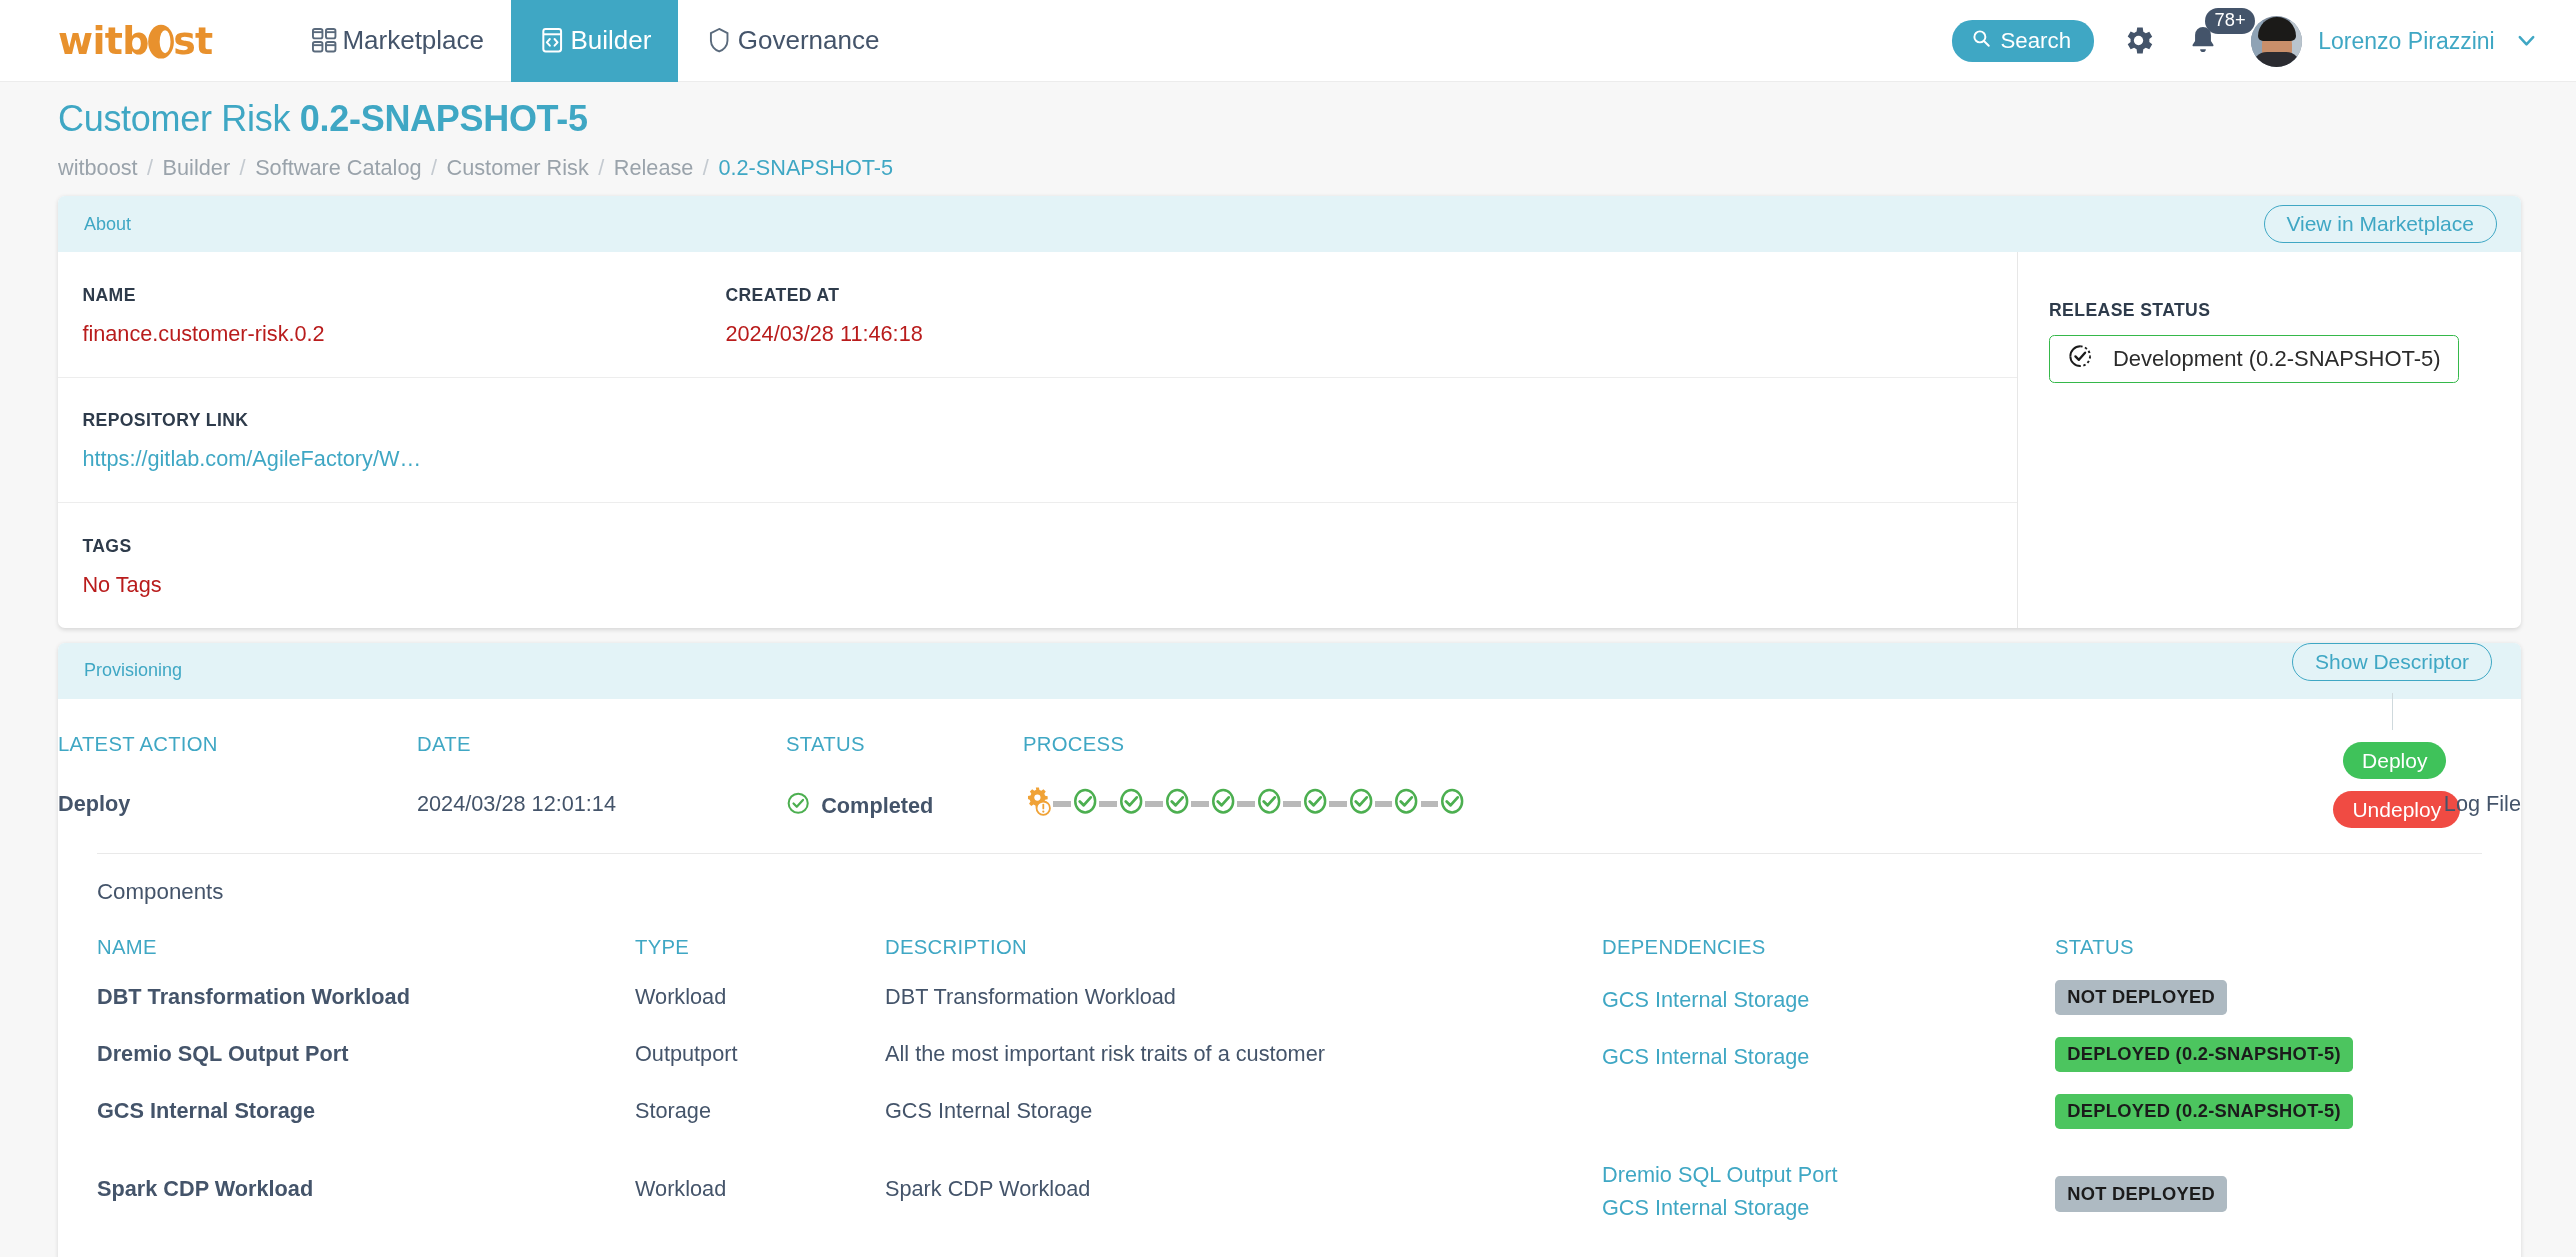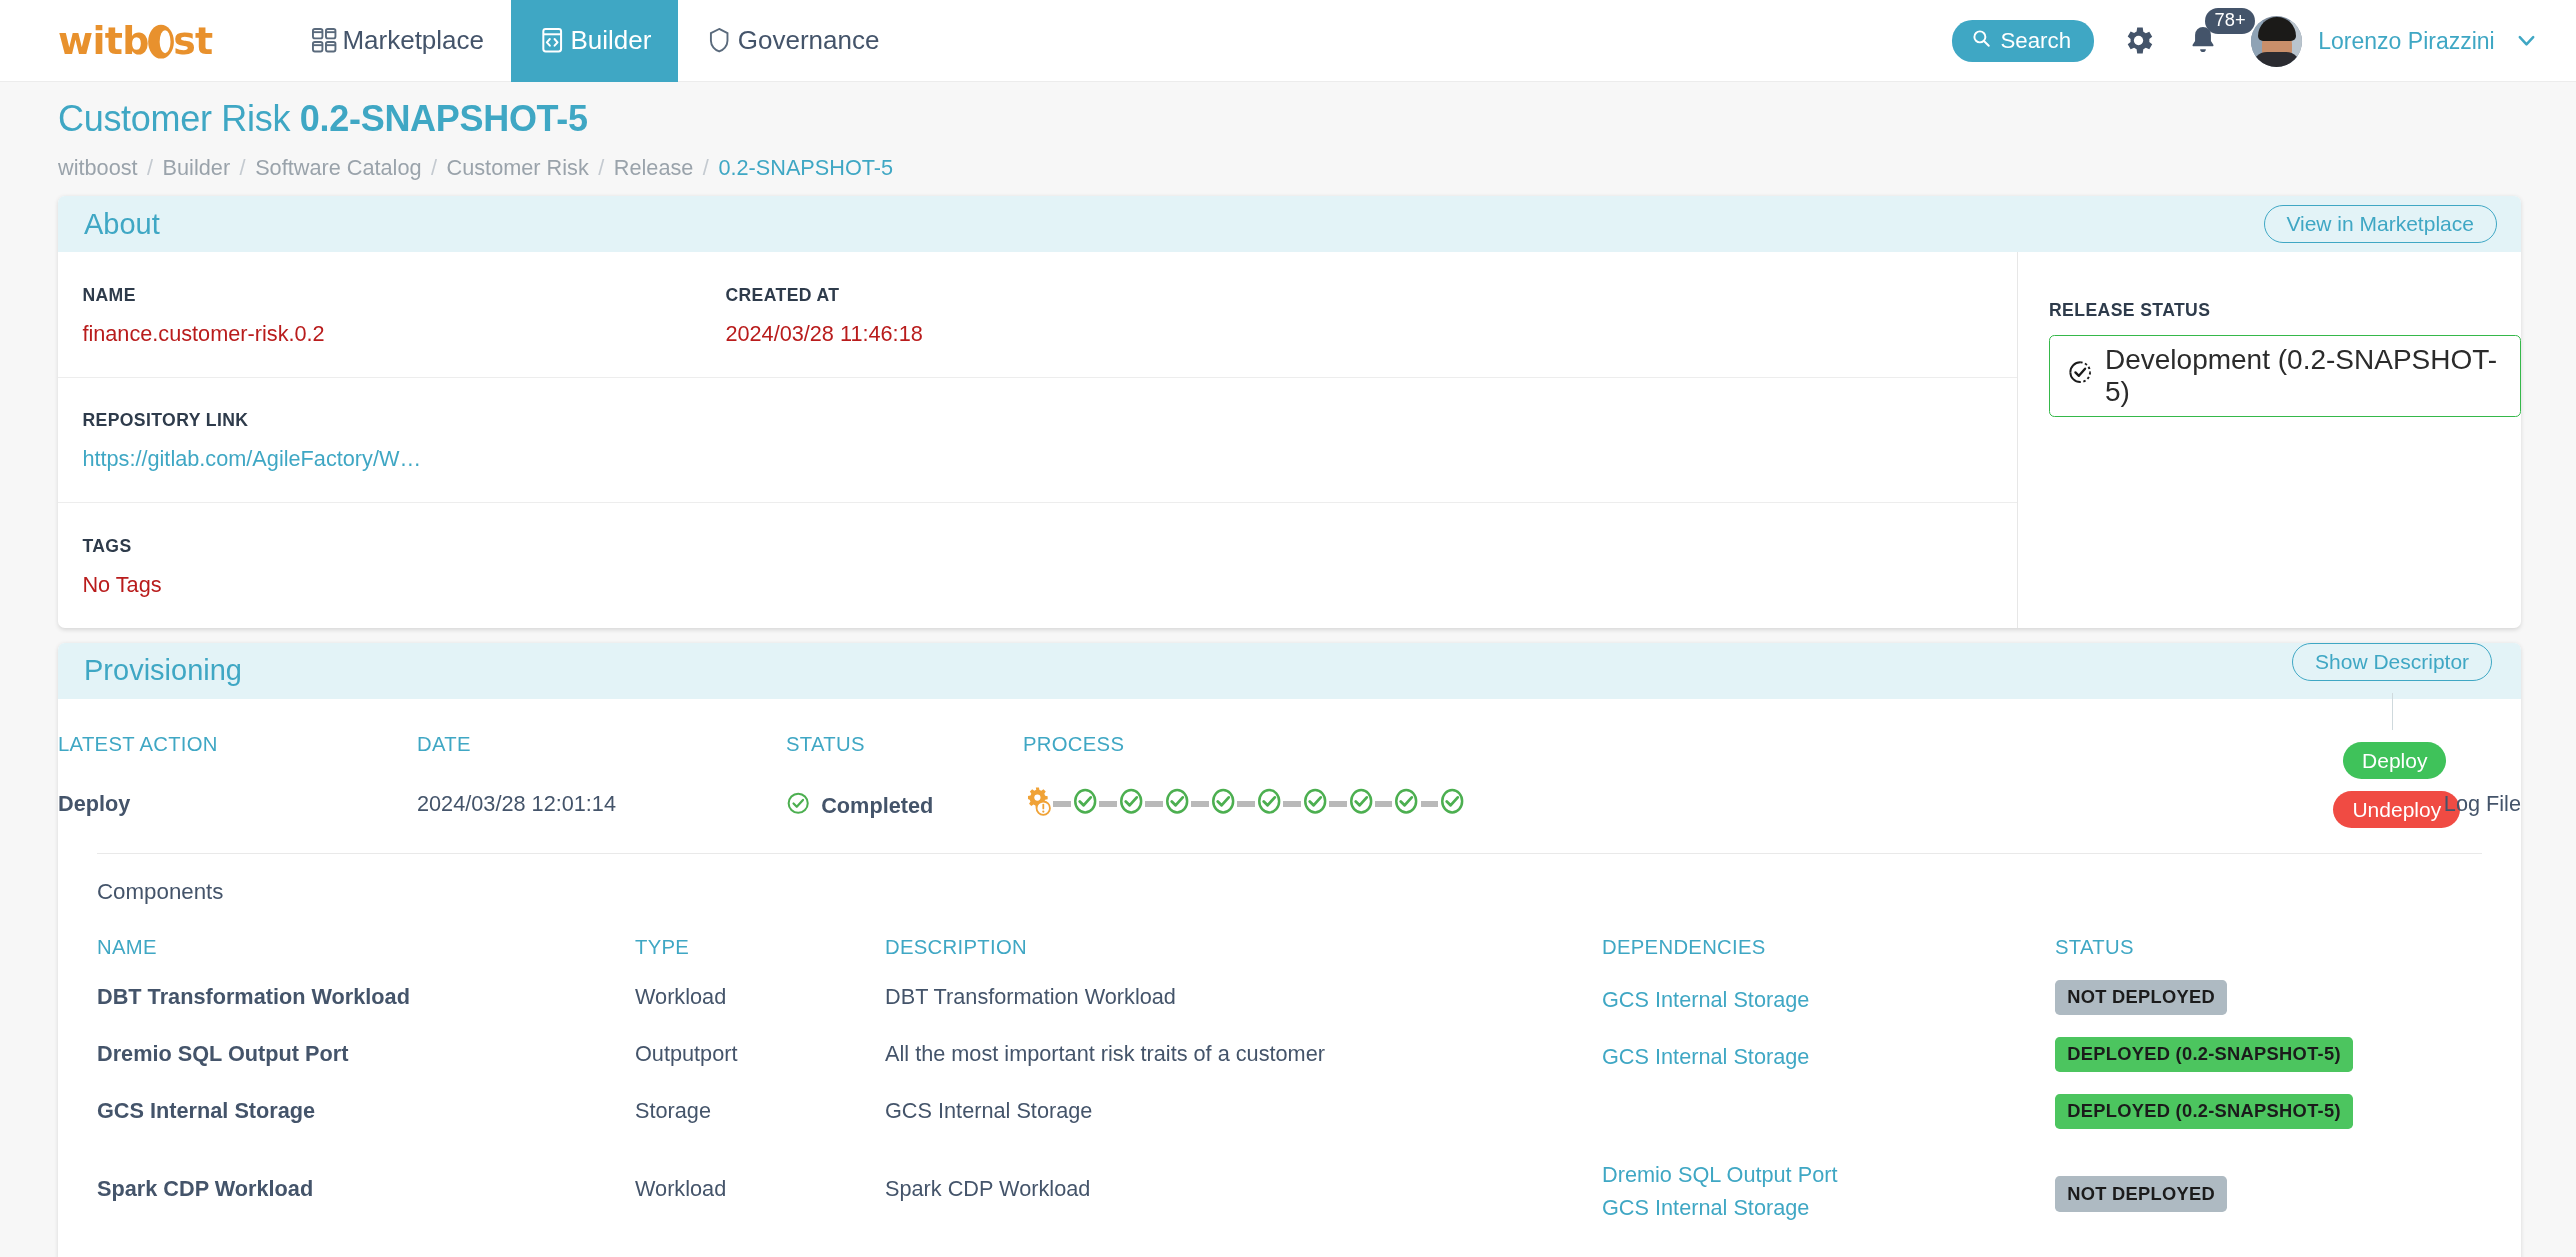--- a/index.html
+++ b/index.html
@@ -81,21 +81,21 @@
     background: #ffffff;
     border-radius: 6.8px;
     box-shadow: 0 1.4px 4.7px rgba(0,0,0,0.13);
     overflow: hidden;
   }
   .card-head {
     background: #E3F3F7; height: 56px;
     display: flex; align-items: center; justify-content: space-between;
     padding: 0 24.4px 0 26px;
   }
-  .card-head h2 { font-size: 29px; color: #3FA7C4; font-weight: 400; }
+  .card-head h2 { font-size: 18px; color: #3FA7C4; font-weight: 400; }
   .btn-outline {
     border: 1.4px solid #3FA7C4; color: #3FA7C4; background: transparent;
     border-radius: 20.3px; height: 38px; padding: 0 21.7px; font-size: 21px;
     cursor: pointer; font-family: "Liberation Sans", sans-serif;
   }
 
   
   .about-body { display: flex; min-height: 284px; }
   .about-left { flex: 1; padding: 0 0 0 0; }
   .about-right { width: 504px; border-left: 0.7px solid #e7e7e7; padding: 48px 0 0 31px; }
@@ -103,23 +103,23 @@
   .field-row:last-child { border-bottom: none; }
   .field { flex: 0 0 auto; }
   .field.col1 { width: 643px; }
   .flabel {
     font-size: 17.6px; font-weight: 700; color: #2E3B4B;
     letter-spacing: 0.4px; text-transform: uppercase;
   }
   .fvalue { margin-top: 15px; font-size: 21.7px; color: #b91c1c; }
   .fvalue.link { color: #3FA7C4; cursor: pointer; }
   .status-pill {
-    margin-top: 13.5px; display: inline-flex; align-items: center; gap: 13px;
+    margin-top: 13.5px; display: inline-flex; align-items: center; gap: 21px;
     border: 1.4px solid #35B84A; border-radius: 5.4px; padding: 8.1px 17.6px;
-    font-size: 28px; color: #2b2b2b; background: #fff;
+    font-size: 22px; color: #2b2b2b; background: #fff;
   }
 
   
   .prov-head-right { display: flex; align-items: center; gap: 12px; flex-direction: column; }
   .env-label { font-size: 21px; color: #44546A; margin-right: 9.5px; }
   .env-select {
     display: flex; align-items: center; gap: 61px;
     border-bottom: 1.4px solid #8a8f94; padding: 2.7px 4.1px 5.4px 2.7px;
     color: #3FA7C4; font-size: 21px; cursor: pointer; min-width: 135px;
     justify-content: space-between;

